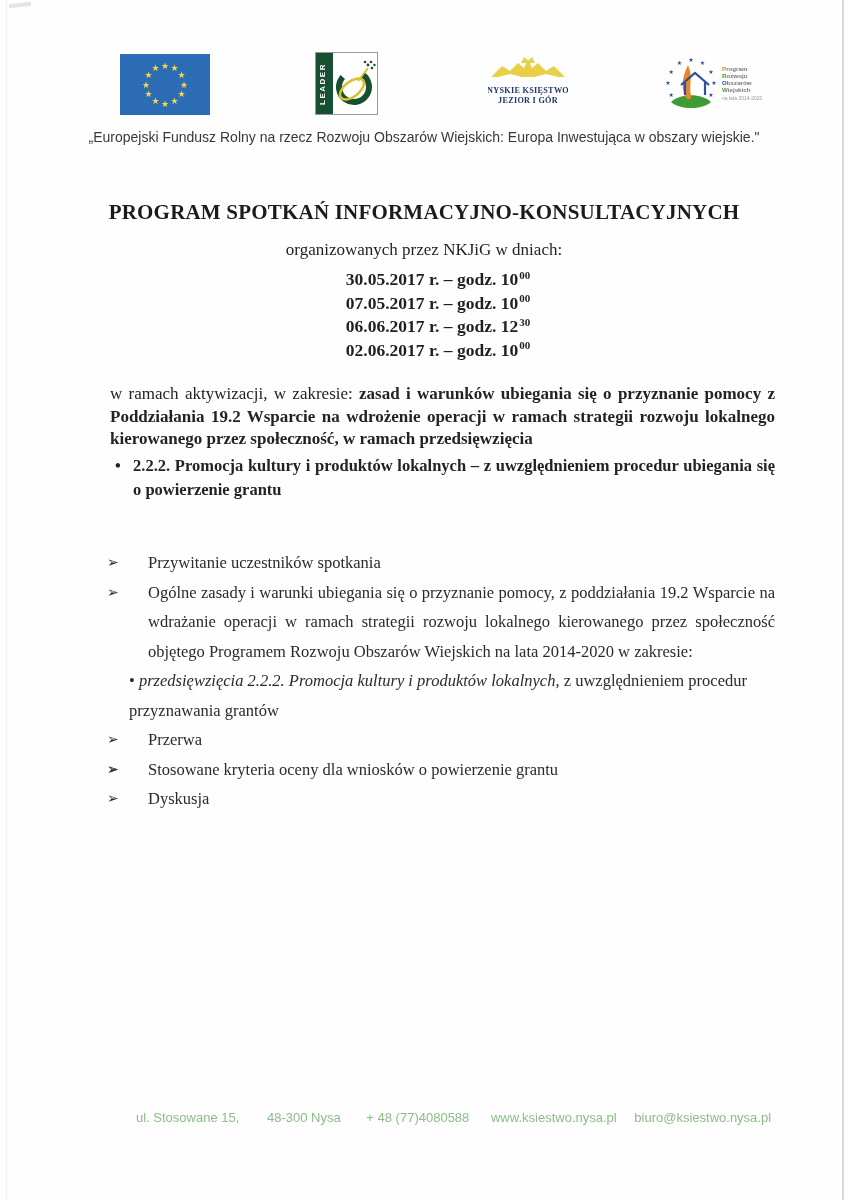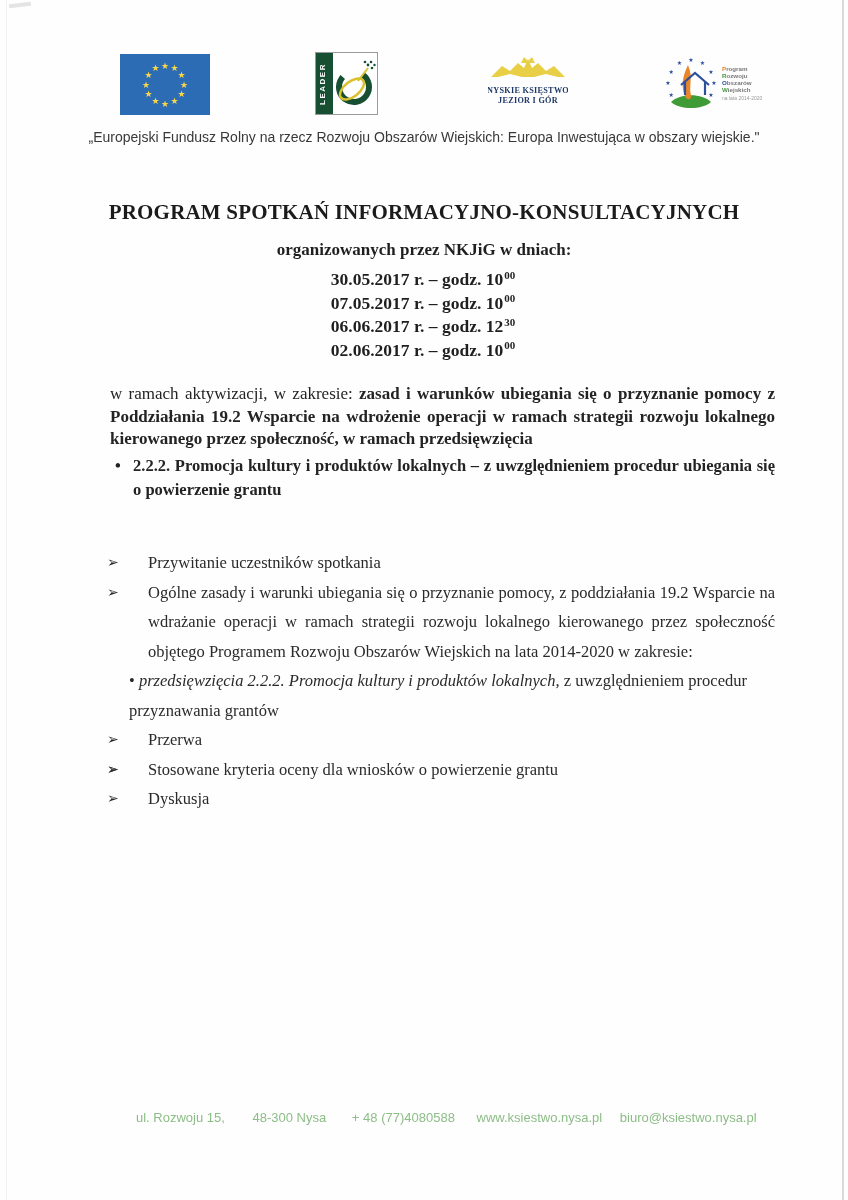--- a/index.html
+++ b/index.html
@@ -17,22 +17,22 @@
   .logo-leader{left:315px;top:52px;}
   .logo-nyskie{left:488px;top:56px;}
   .logo-prow{left:664px;top:57px;}
 
   .caption{position:absolute;left:15px;top:129px;width:818px;text-align:center;
            font-family:"Liberation Sans","DejaVu Sans",sans-serif;font-size:14px;color:#383838;}
 
   .title{position:absolute;left:15px;top:200px;width:818px;text-align:center;
          font-size:21px;font-weight:bold;color:#1b1b1b;letter-spacing:.2px;}
   .subtitle{position:absolute;left:15px;top:240px;width:818px;text-align:center;
-            font-size:17px;font-weight:bold;color:#1f1f1f;}
-  .dates{position:absolute;left:14px;top:269px;width:818px;text-align:center;
+            font-size:17px;font-weight:normal;color:#1f1f1f;}
+  .dates{position:absolute;left:29px;top:269px;width:818px;text-align:center;
          font-size:17.5px;font-weight:bold;color:#1f1f1f;line-height:21.5px;}
   .dates .sup{font-size:11px;position:relative;top:-6.5px;margin-left:1px;}
 
   .intro{position:absolute;left:110px;top:383px;width:665px;text-align:justify;
          font-size:17px;line-height:22.5px;color:#232323;}
   .intro .b{font-weight:bold;}
 
   .b222{position:absolute;left:113px;top:454px;width:662px;padding-left:20px;box-sizing:border-box;
         text-align:justify;font-size:16.5px;font-weight:bold;line-height:24px;color:#232323;}
   .b222 .dot{position:absolute;left:2px;top:0;}
@@ -185,20 +185,20 @@
       <span class="marker">➢</span>
       <span>Stosowane kryteria oceny dla wniosków o powierzenie grantu</span>
     </div>
     <div class="row">
       <span class="marker">➢</span>
       <span>Dyskusja</span>
     </div>
   </div>
 
   <div class="footer">
-    <span>ul. Rozwoju 15,</span>
+    <span>ul. Stosowane 15,</span>
     <span>48-300 Nysa</span>
     <span>+ 48 (77)4080588</span>
     <span>www.ksiestwo.nysa.pl</span>
     <span>biuro@ksiestwo.nysa.pl</span>
   </div>
 
 </div>
 
 </body></html>

